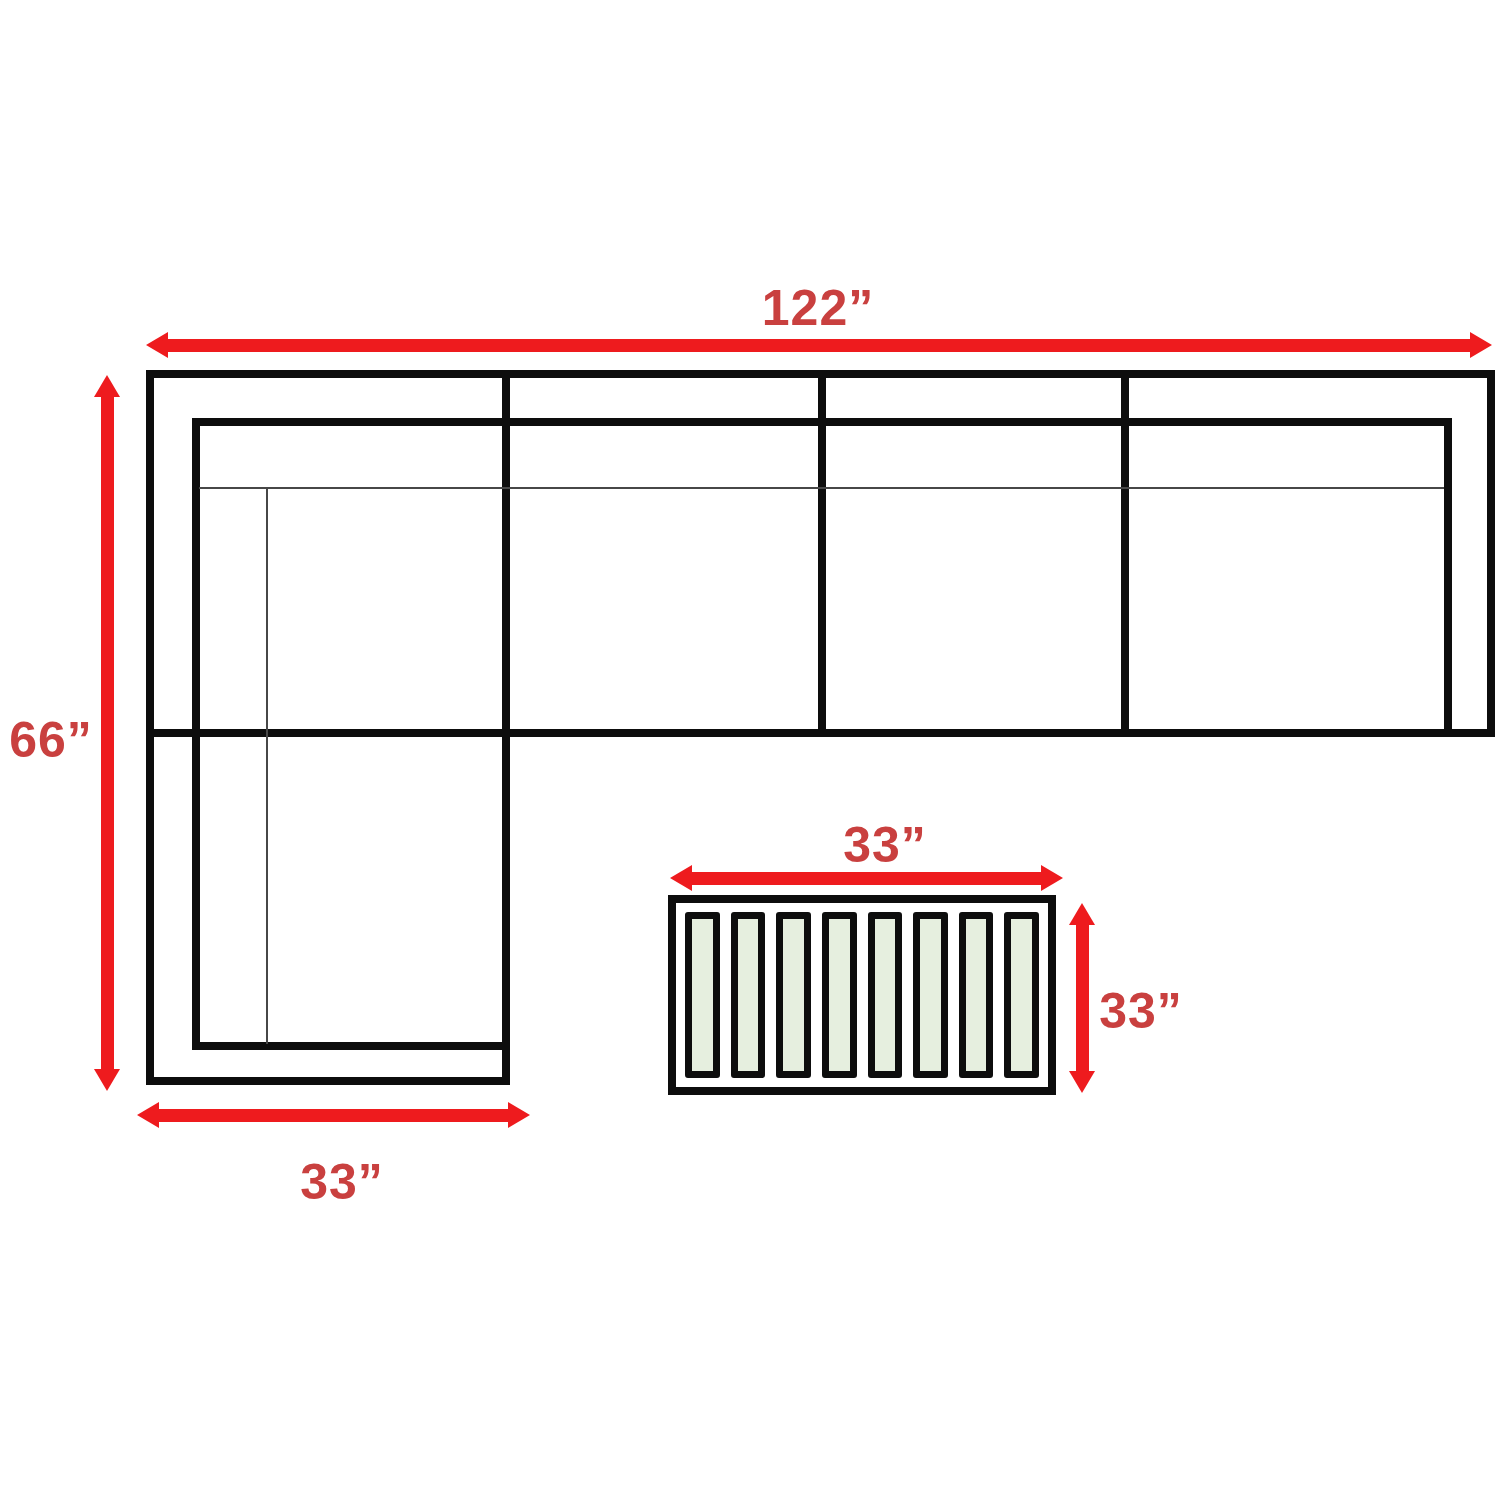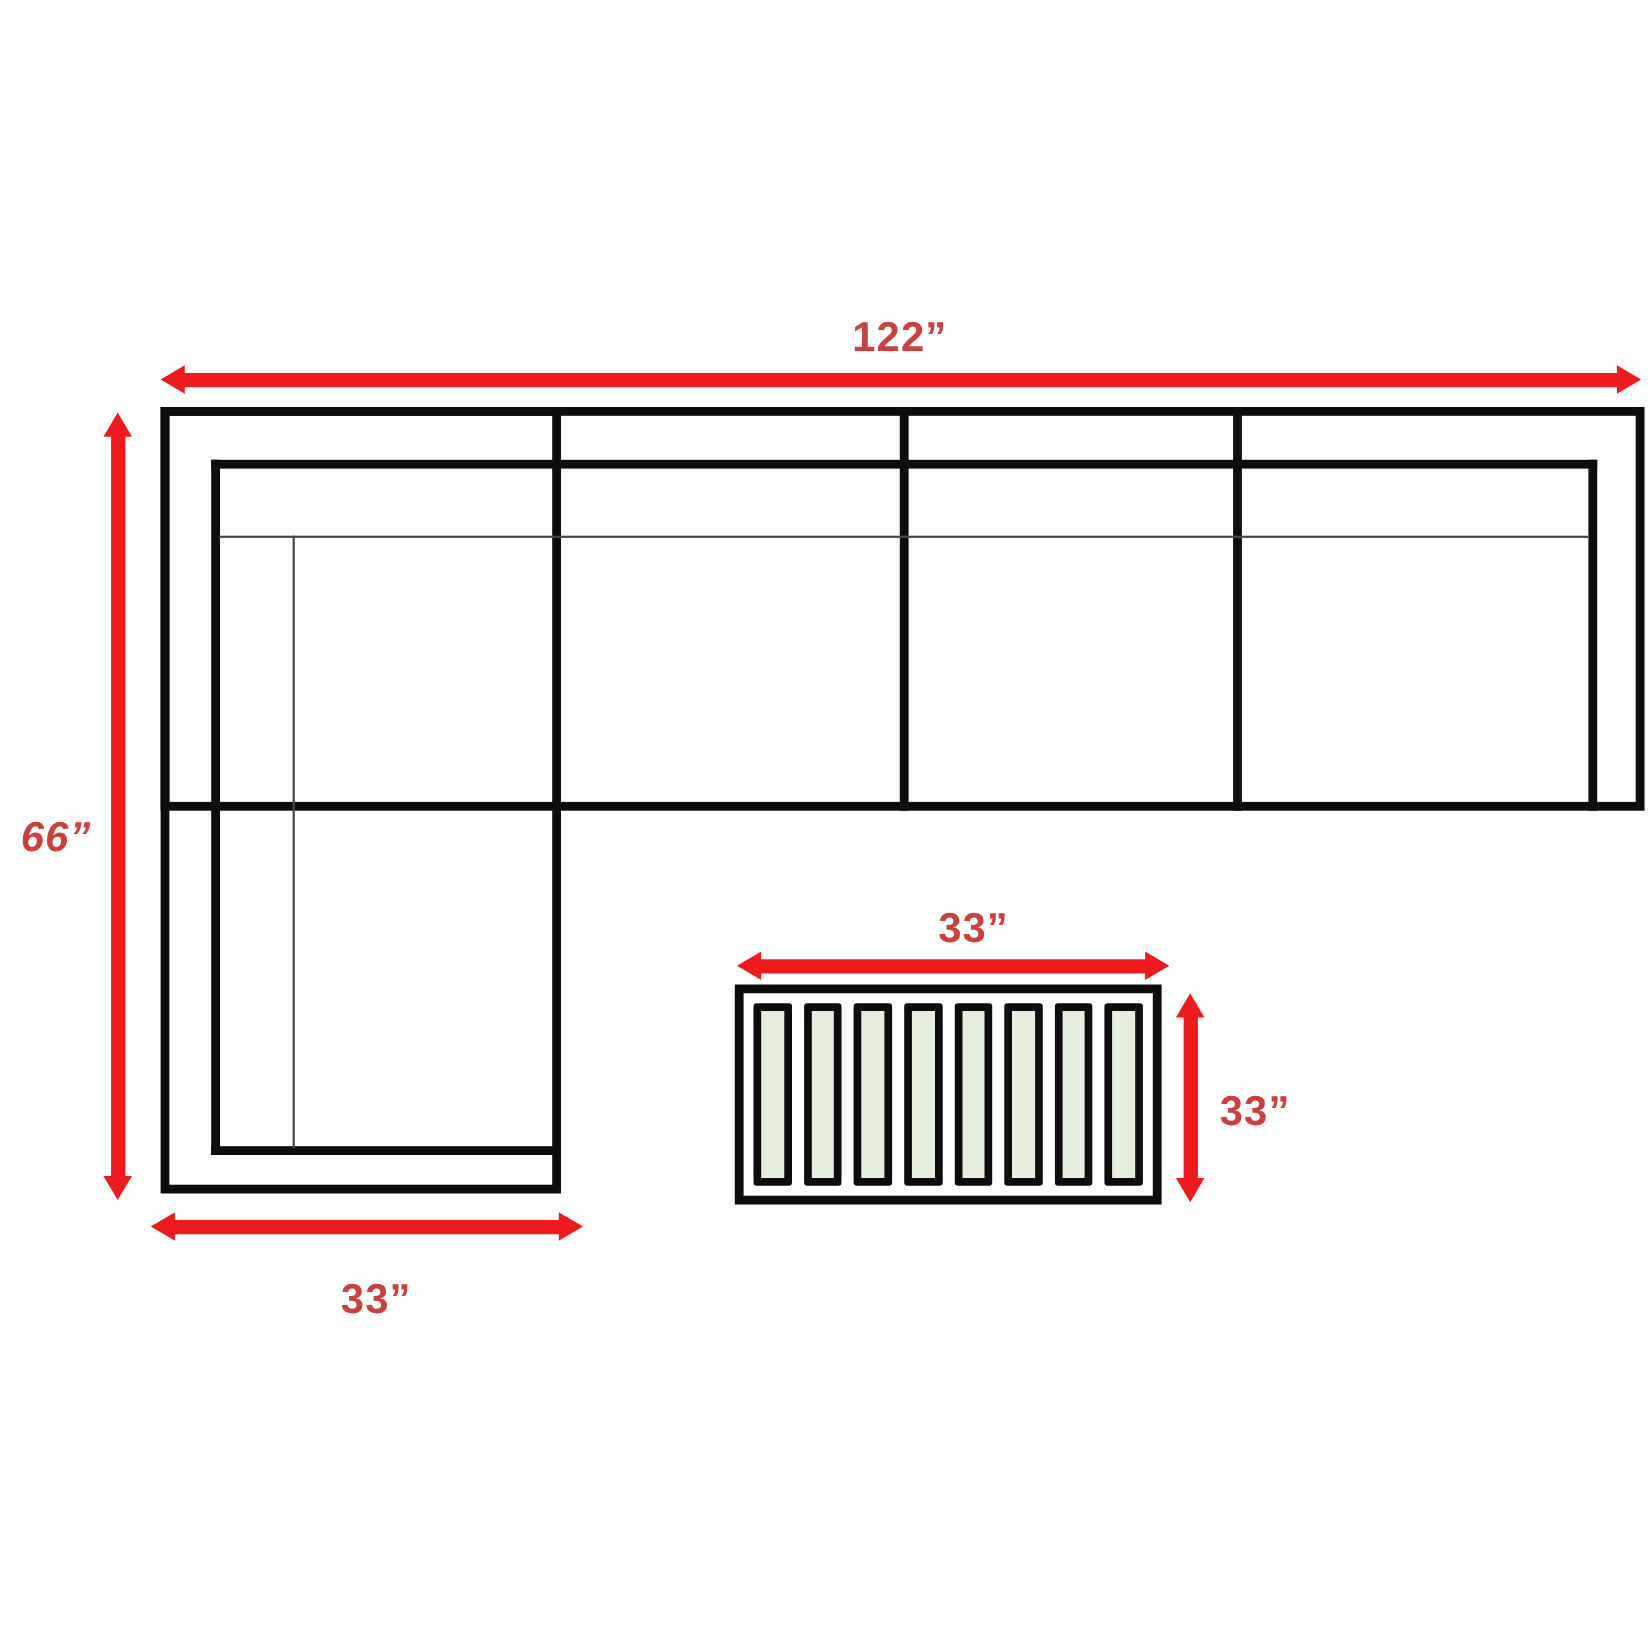--- a/index.html
+++ b/index.html
@@ -73,27 +73,27 @@
   .arr-sofa-d  { left: 94px;   top: 375px;  height: 716px; }
   .arr-chaise-w{ left: 137px;  top: 1102px; width: 393px;  }
   .arr-table-w { left: 670px;  top: 865px;  width: 393px;  }
   .arr-table-d { left: 1069px; top: 903px;  height: 190px; }
 
   
   .dim-label {
     position: absolute;
     transform: translate(-50%, -50%);
     color: var(--label, #c9403f);
-    font-size: 38px;
+    font-size: 50px;
     font-weight: 700;
     letter-spacing: 1px;
     white-space: nowrap;
   }
   .lab-sofa-w   { left: 818px;  top: 308px;  }
-  .lab-sofa-d   { left: 51px;   top: 762px; font-style: italic;  }
+  .lab-sofa-d   { left: 51px;   top: 740px;  }
   .lab-chaise-w { left: 342px;  top: 1182px; }
   .lab-table-w  { left: 885px;  top: 845px;  }
   .lab-table-d  { left: 1141px; top: 1011px; }
 </style>
 </head>
 <body>
 
 <div class="canvas">
 
   <div class="blk outline sofa-top"></div>

